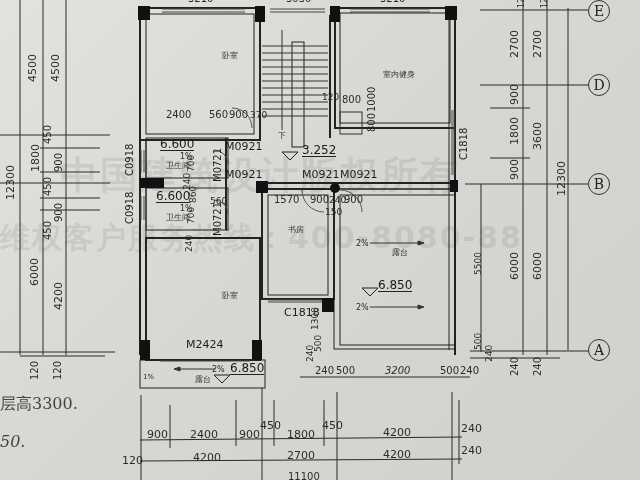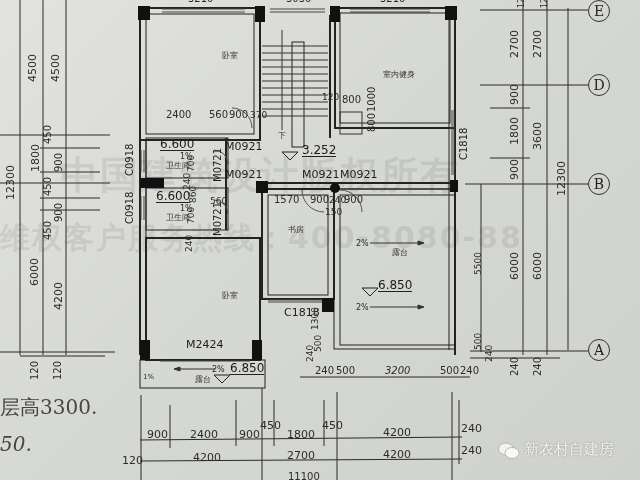--- a/index.html
+++ b/index.html
@@ -6,21 +6,21 @@
   body { width:640px; height:480px; overflow:hidden; background:#d9dad6; position:relative; font-family:"DejaVu Sans", sans-serif; }
   #paper { position:absolute; left:0; top:0; width:640px; height:480px; background:linear-gradient(135deg,#e2e3df 0%,#d6d8d3 45%,#cfd1cc 100%); }
   svg { position:absolute; left:0; top:0; }
   .dim { position:absolute; font-size:10px; color:#2b2b2b; line-height:10px; white-space:nowrap; font-family:"DejaVu Sans", sans-serif; }
   .v { transform:rotate(-90deg); transform-origin:left top; }
   .lbl { position:absolute; font-size:11px; color:#1e1e1e; white-space:nowrap; font-family:"DejaVu Sans", sans-serif; }
   .room { position:absolute; font-size:8px; color:#333; white-space:nowrap; }
   .elev { position:absolute; font-size:12px; color:#1a1a1a; white-space:nowrap; border-bottom:1px solid #222; line-height:12px; }
   .axis { position:absolute; width:20px; height:20px; border:1px solid #333; border-radius:50%; text-align:center; line-height:20px; font-family:"DejaVu Serif", serif; font-size:14px; color:#222; background:transparent; }
   .wm { position:absolute; color:rgba(120,120,120,0.18); font-size:38px; font-weight:bold; white-space:nowrap; letter-spacing:2px; }
-  .note { position:absolute; font-size:20px; color:#444; white-space:nowrap; font-family:"DejaVu Serif", serif; }
+  .note { position:absolute; font-size:16px; color:#444; white-space:nowrap; font-family:"DejaVu Serif", serif; }
   .brand { position:absolute; left:498px; top:440px; display:flex; align-items:center; gap:6px; color:#f3f3f3; font-size:15px; text-shadow:0 0 2px #888; }
   .brand-icon { width:20px; height:16px; position:relative; }
 </style>
 </head>
 <body>
 
 <div id="paper">
 
   <div class="wm" style="left:60px;top:150px;">中国建筑设计版权所有</div>
   <div class="wm" style="left:0px;top:218px;font-size:30px;">维权客户服务热线：400-8080-88</div>
@@ -287,23 +287,14 @@
   <div class="dim" style="left:193px;top:453px;font-size:11px;">4200</div>
   <div class="dim" style="left:287px;top:451px;font-size:11px;">2700</div>
   <div class="dim" style="left:383px;top:450px;font-size:11px;">4200</div>
   <div class="dim" style="left:461px;top:446px;font-size:11px;">240</div>
   <div class="dim" style="left:288px;top:472px;font-size:10px;">11100</div>
   <div class="dim" style="left:122px;top:456px;font-size:11px;">120</div>
 
   <div class="note" style="left:0px;top:394px;">层高3300.</div>
   <div class="note" style="left:0px;top:432px;font-style:italic;">50.</div>
 
-  <div class="brand">
-    <span class="brand-icon">
-      <svg width="22" height="18" viewBox="0 0 22 18">
-        <ellipse cx="8" cy="7" rx="7.5" ry="6" fill="#f2f2f2" stroke="#999" stroke-width="0.6"></ellipse>
-        <ellipse cx="14" cy="11" rx="7" ry="5.5" fill="#f7f7f7" stroke="#999" stroke-width="0.6"></ellipse>
-      </svg>
-    </span>
-    <span>新农村自建房</span>
-  </div>
 
 </div>
 
 </body></html>

